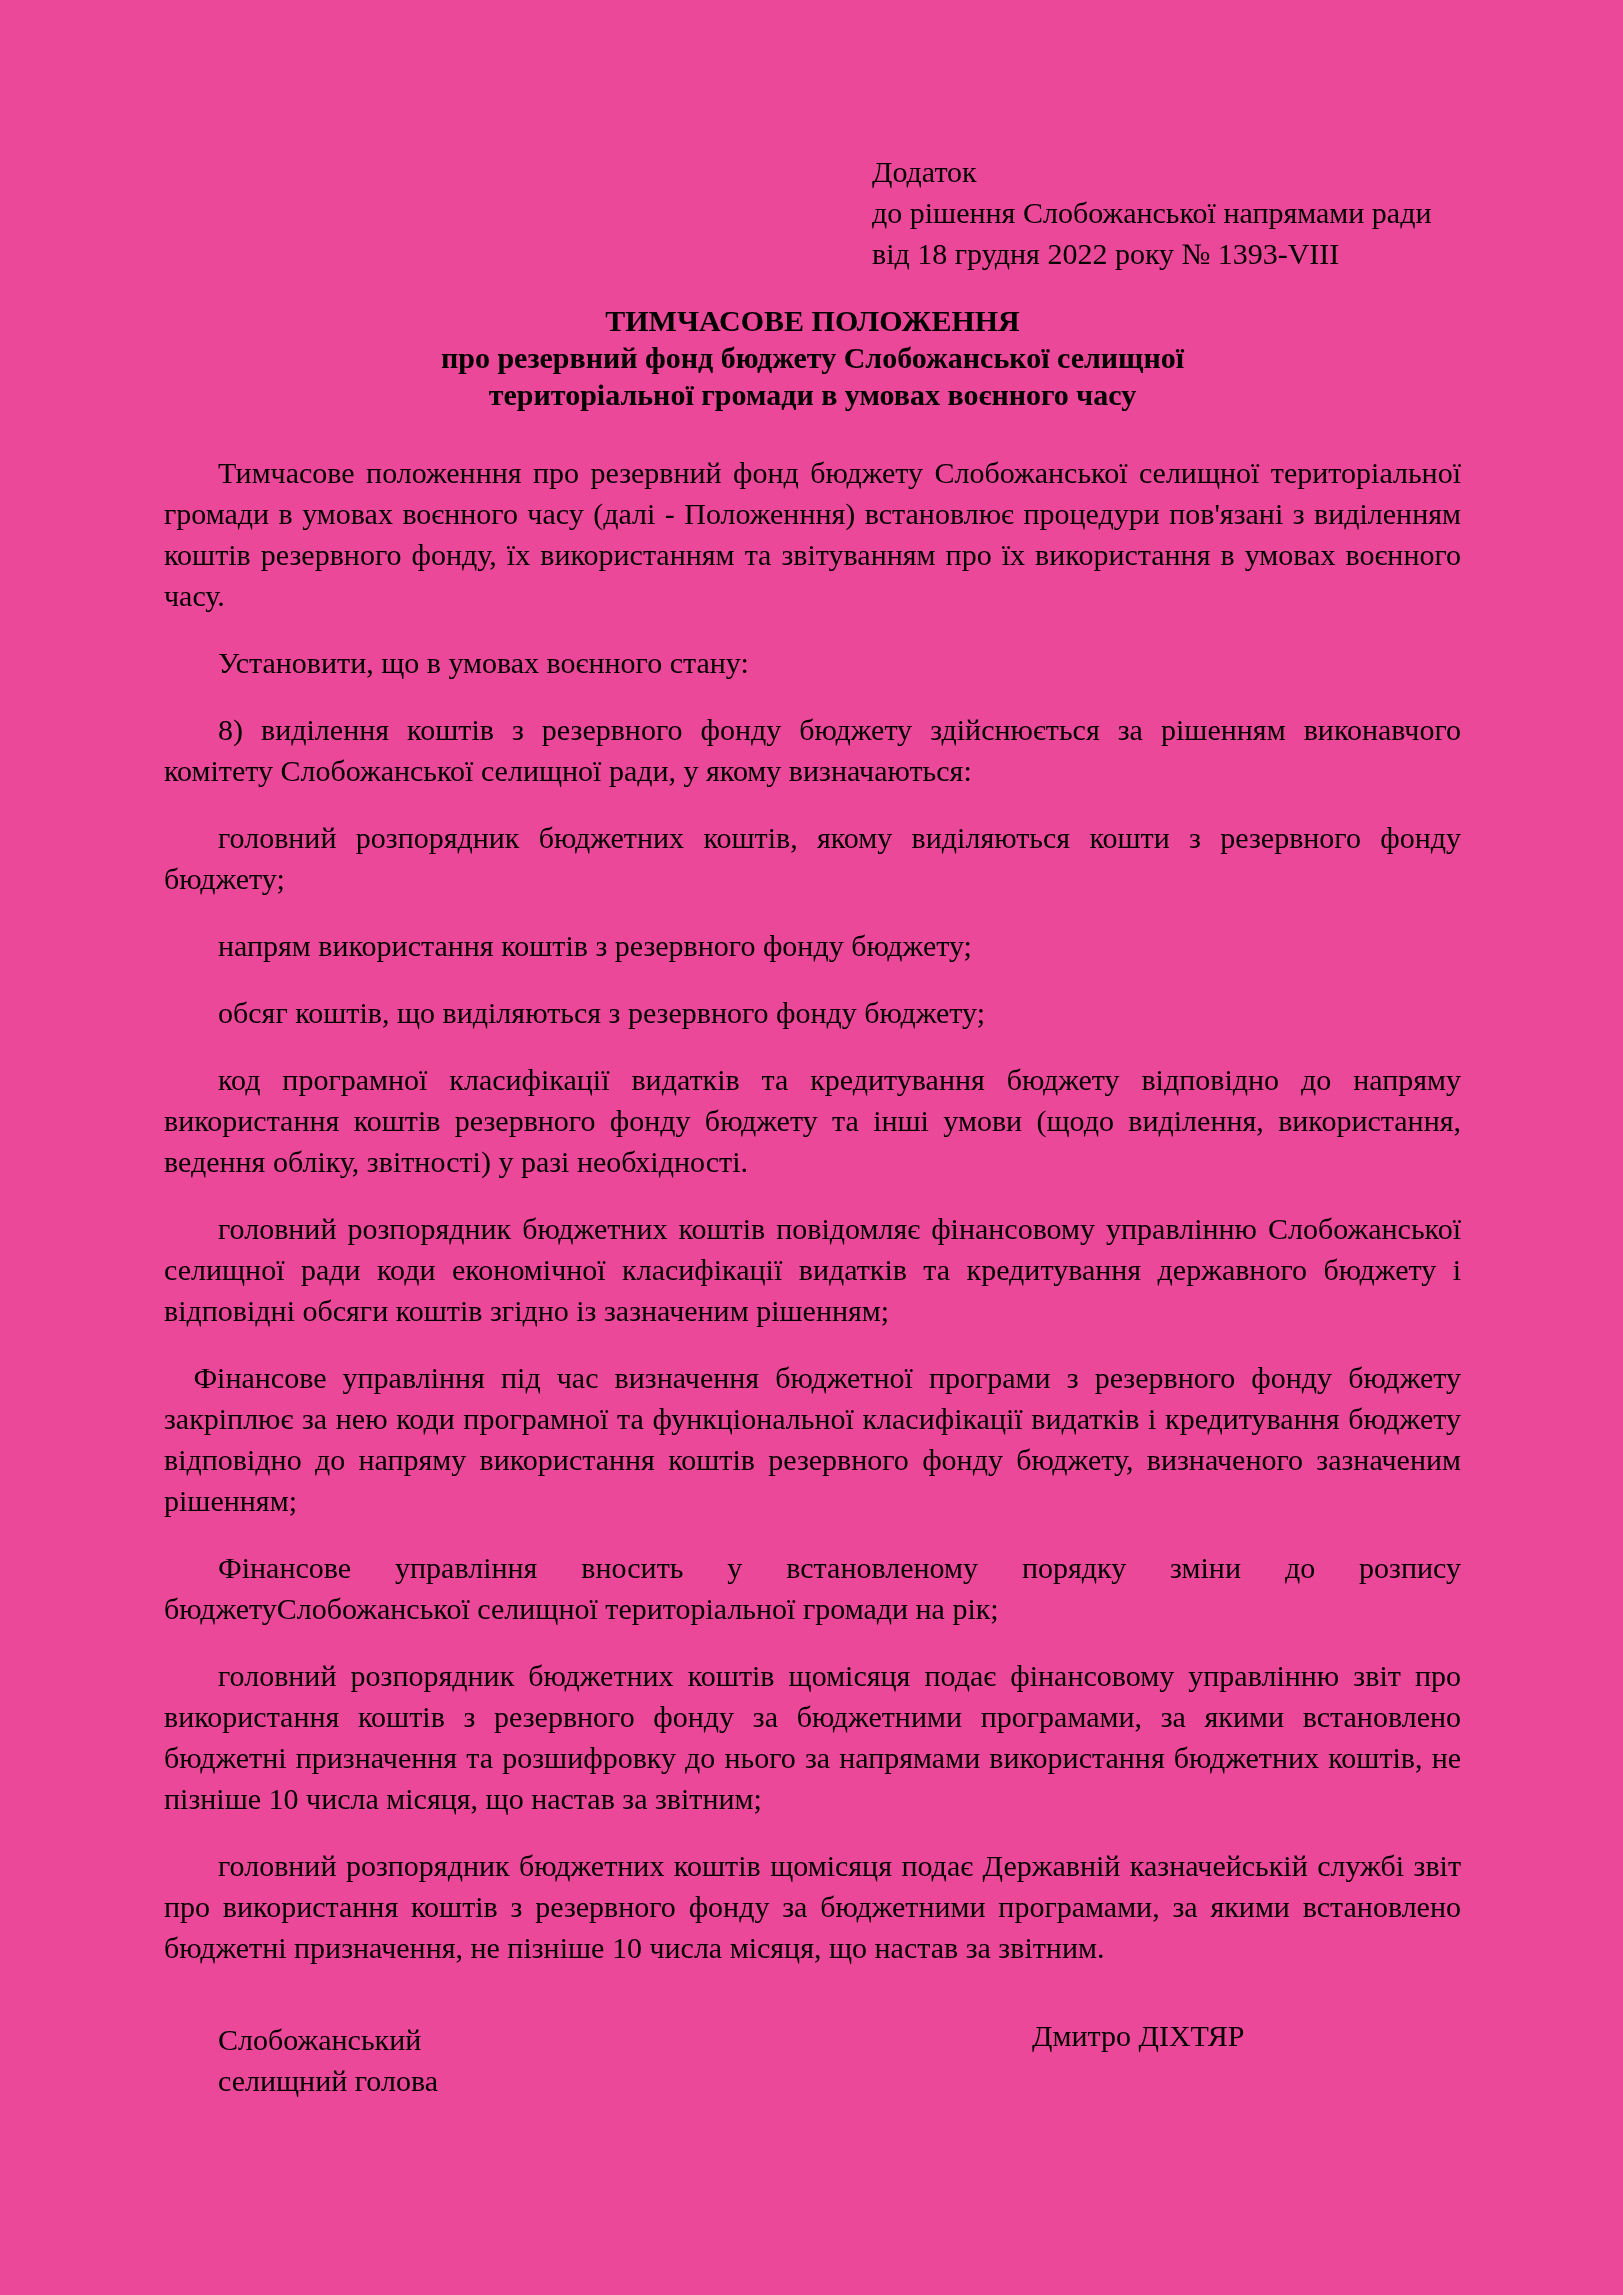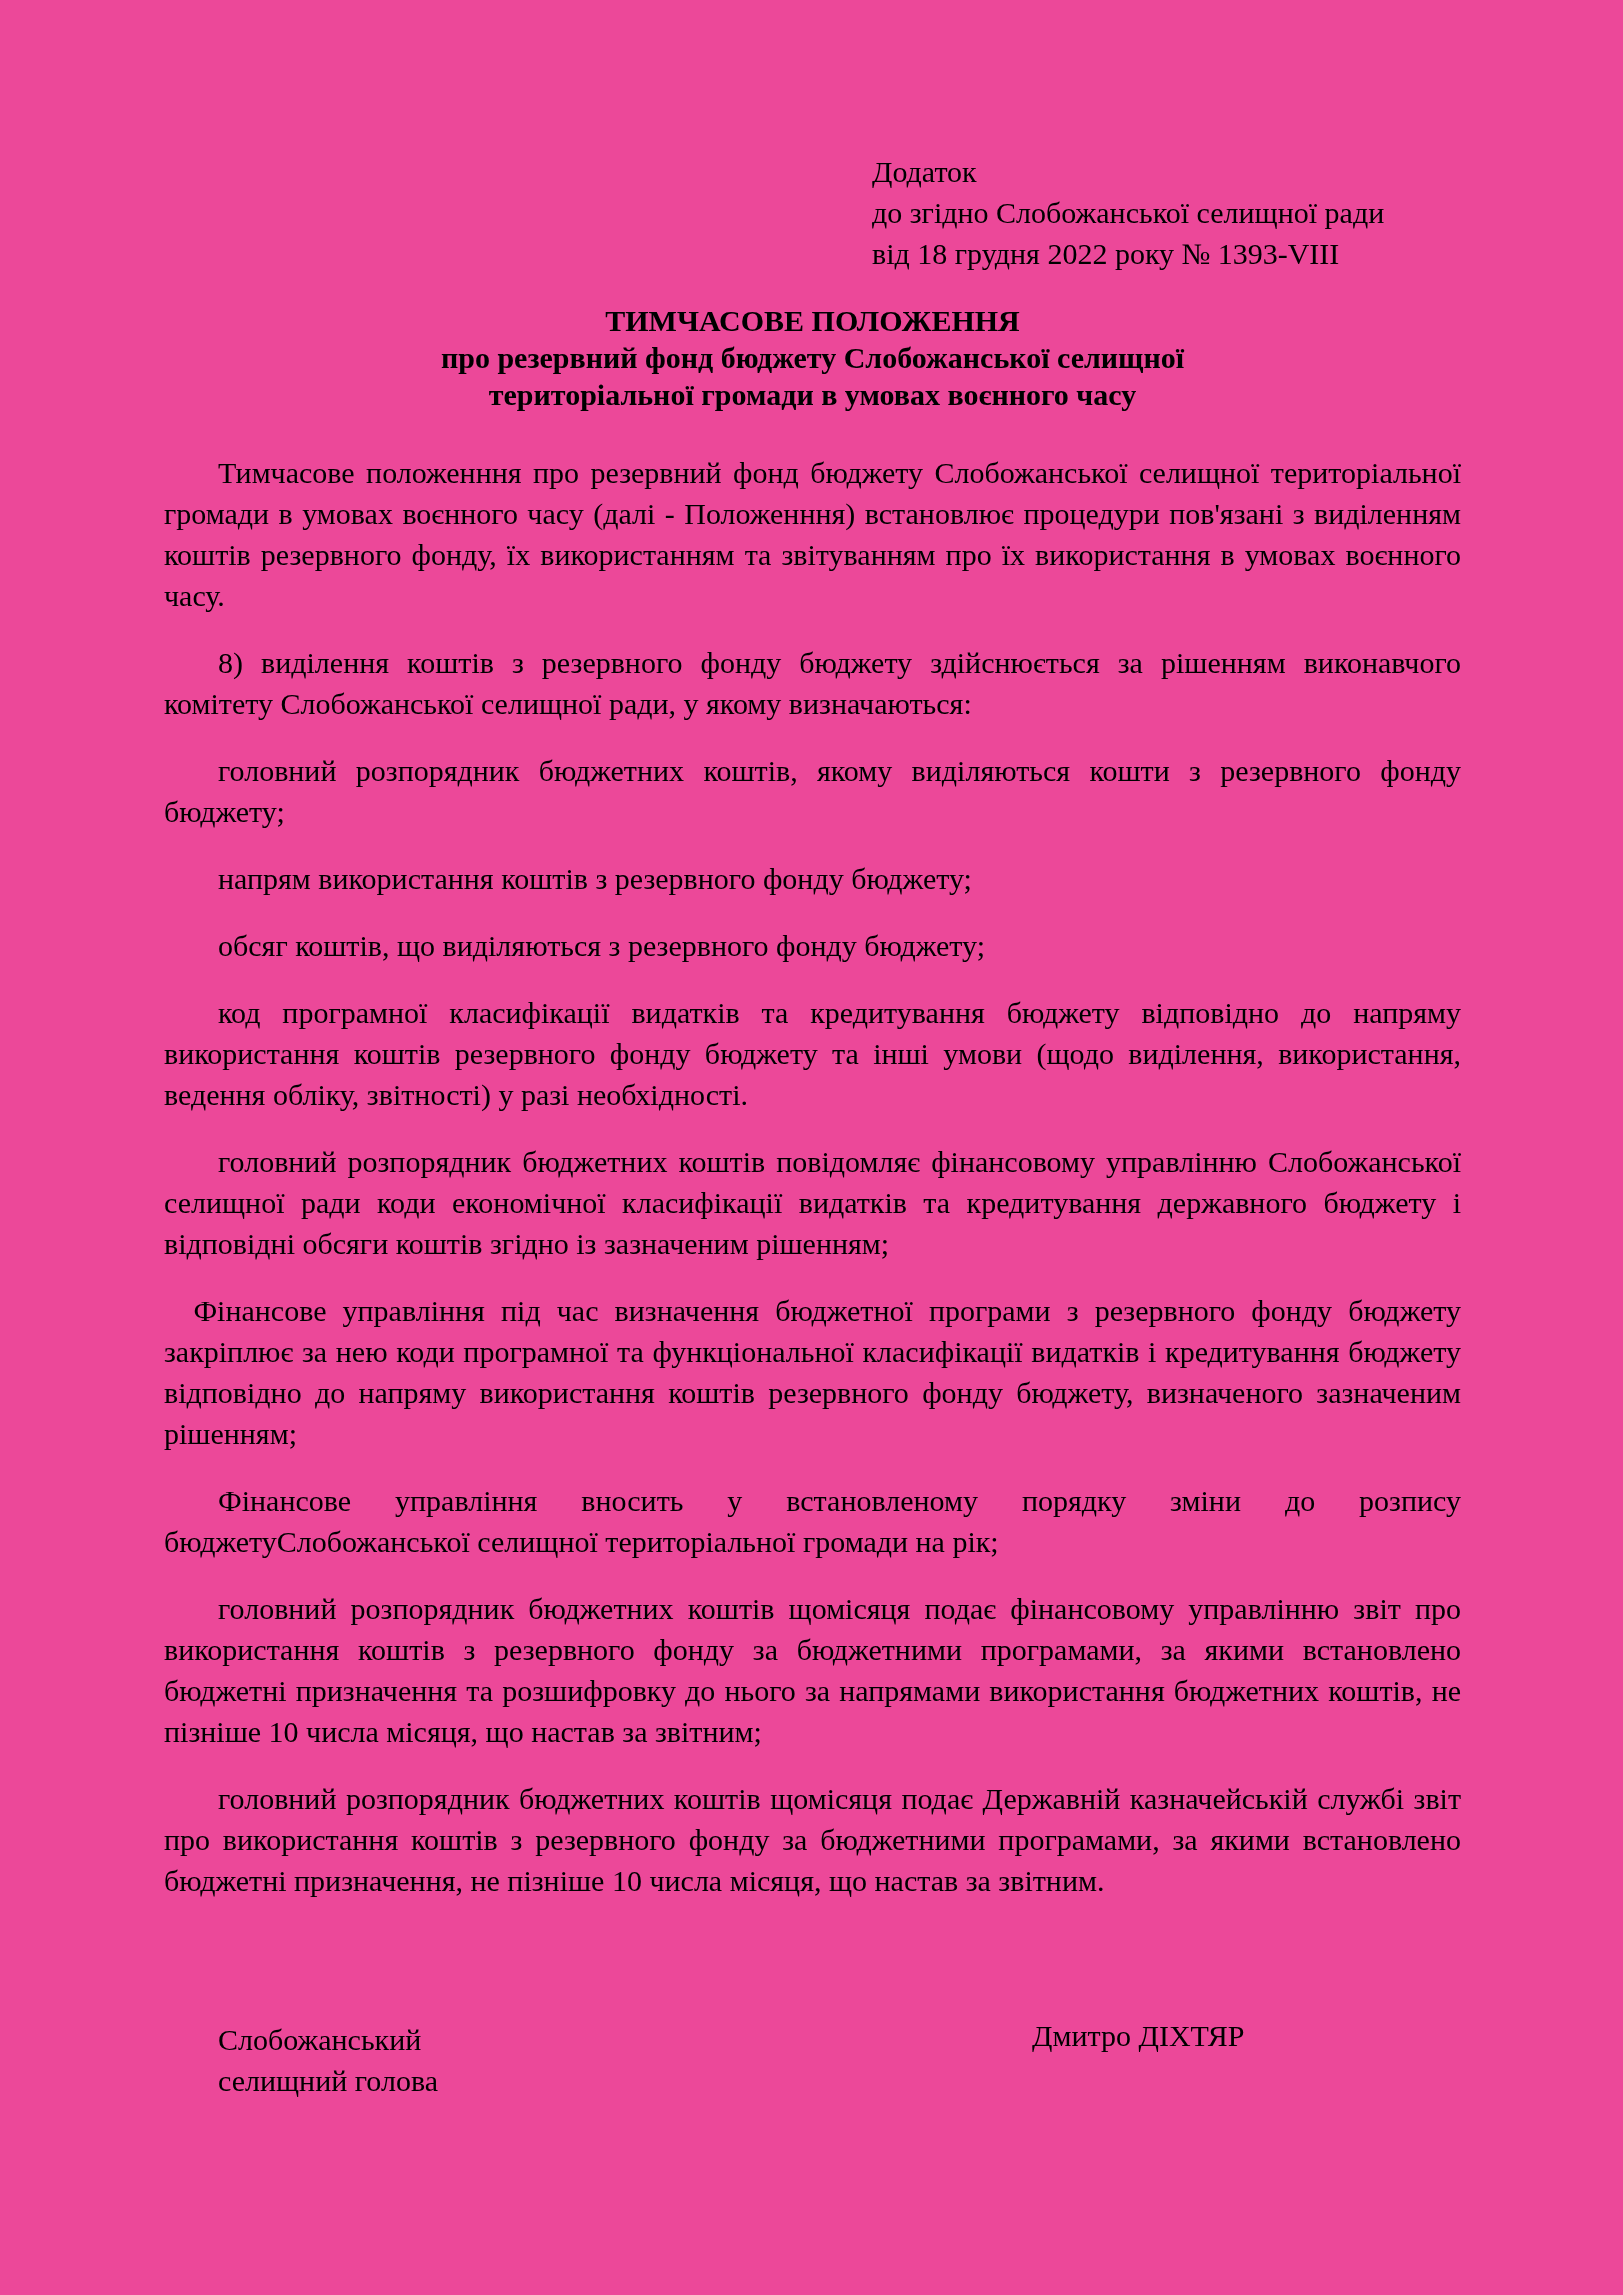--- a/index.html
+++ b/index.html
@@ -17,32 +17,33 @@
   .sig-left { left: 218px; top: 1975px; margin-top: 44px; }
   .sig-right { left: 1032px; top: 2015px; }
 </style>
 </head>
 <body>
 
 <div class="page">
 
   <div class="header-block">
     <div>Додаток</div>
-    <div>до згідно Слобожанської селищної ради</div>
+    <div>до рішення Слобожанської напрямами ради</div>
     <div>від 18 грудня 2022 року № 1393-VIII</div>
   </div>
 
   <div class="title-block">
     <div>ТИМЧАСОВЕ ПОЛОЖЕННЯ</div>
     <div>про резервний фонд бюджету Слобожанської селищної</div>
     <div>територіальної громади в умовах воєнного часу</div>
   </div>
 
   <div class="body">
     <p>Тимчасове положенння про резервний фонд бюджету Слобожанської селищної територіальної громади в умовах воєнного часу (далі - Положенння) встановлює процедури пов'язані з виділенням коштів резервного фонду, їх використанням та звітуванням про їх використання в умовах воєнного часу.</p>
+    <p>Установити, що в умовах воєнного стану:</p>
     <p>8) виділення коштів з резервного фонду бюджету здійснюється за рішенням виконавчого комітету Слобожанської селищної ради, у якому визначаються:</p>
     <p>головний розпорядник бюджетних коштів, якому виділяються кошти з резервного фонду бюджету;</p>
     <p>напрям використання коштів з резервного фонду бюджету;</p>
     <p>обсяг коштів, що виділяються з резервного фонду бюджету;</p>
     <p>код програмної класифікації видатків та кредитування бюджету відповідно до напряму використання коштів резервного фонду бюджету та інші умови (щодо виділення, використання, ведення обліку, звітності) у разі необхідності.</p>
     <p>головний розпорядник бюджетних коштів повідомляє  фінансовому управлінню Слобожанської селищної ради коди економічної класифікації видатків та кредитування державного бюджету і відповідні обсяги коштів згідно із зазначеним рішенням;</p>
     <p class="indent-small">Фінансове управління під час визначення бюджетної програми з резервного фонду бюджету закріплює за нею коди програмної та функціональної класифікації видатків і кредитування бюджету відповідно до напряму використання коштів резервного фонду бюджету, визначеного зазначеним рішенням;</p>
     <p>Фінансове управління вносить у встановленому порядку зміни до розпису бюджетуСлобожанської селищної територіальної громади на рік;</p>
     <p>головний розпорядник бюджетних коштів щомісяця подає фінансовому управлінню звіт про використання коштів з резервного фонду за бюджетними програмами, за якими встановлено бюджетні призначення та розшифровку до нього за напрямами використання бюджетних коштів, не пізніше 10 числа місяця, що настав за звітним;</p>
     <p>головний розпорядник бюджетних коштів щомісяця подає Державній казначейській службі звіт про використання коштів з резервного фонду за бюджетними програмами, за якими встановлено бюджетні призначення, не пізніше 10 числа місяця, що настав за звітним.</p>

